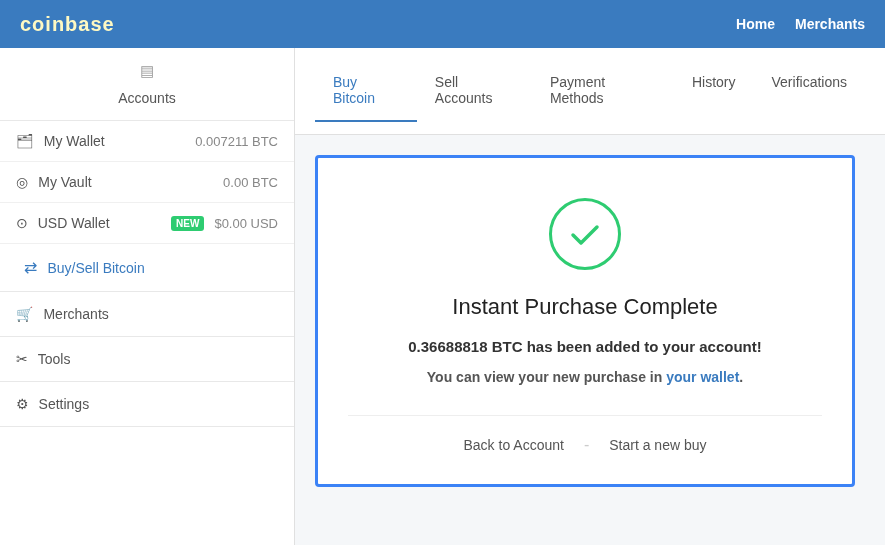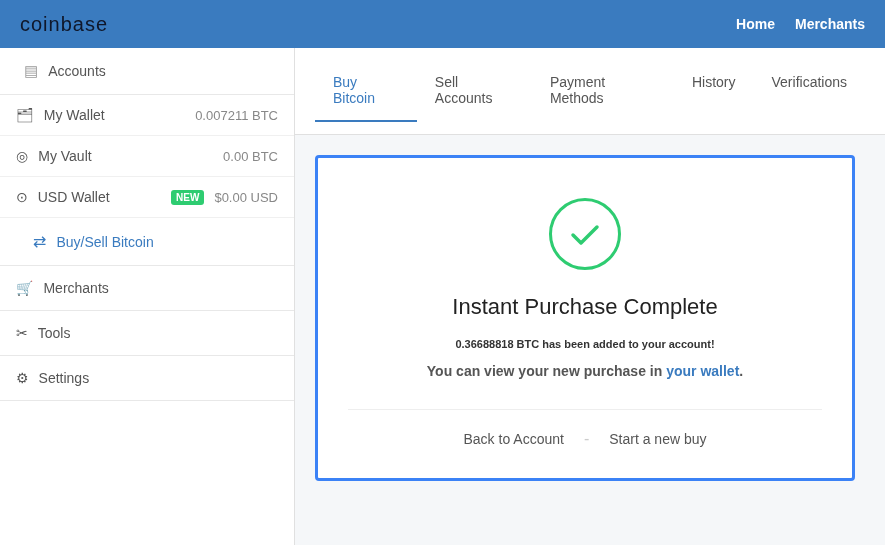--- a/index.html
+++ b/index.html
@@ -10,23 +10,23 @@
       background: #3a7bbf;
       color: white;
       height: 48px;
       display: flex;
       align-items: center;
       padding: 0 20px;
       justify-content: space-between;
     }
     .header-logo {
       font-size: 20px;
-      font-weight: 400;
+      font-weight: 700;
       letter-spacing: 1px;
-      color: #0f172a;
+      color: #fef9c3;
     }
     .header-nav {
       display: flex;
       gap: 20px;
     }
     .header-nav a {
       color: white;
       text-decoration: none;
       font-size: 14px;
       font-weight: 600;
@@ -42,25 +42,26 @@
     .sidebar {
       width: 295px;
       background: #fff;
       border-right: 1px solid #e0e0e0;
       overflow-y: auto;
       flex-shrink: 0;
     }
     .sidebar-section-header {
       display: flex;
       align-items: center;
-      padding: 14px 24px;
+      padding: 14px 16px;
       color: #555;
       font-size: 14px;
       border-bottom: 1px solid #e8e8e8;
       gap: 10px;
+      flex-direction: column;
     }
     .sidebar-section-header .icon {
       color: #999;
       font-size: 16px;
     }
     .sidebar-item {
       display: flex;
       align-items: center;
       padding: 12px 16px;
       border-bottom: 1px solid #f0f0f0;
@@ -81,21 +82,21 @@
       color: white;
       font-size: 10px;
       padding: 2px 5px;
       border-radius: 3px;
       font-weight: 700;
       margin-left: 6px;
     }
     .sidebar-nav-item {
       display: flex;
       align-items: center;
-      padding: 14px 33px;
+      padding: 14px 24px;
       border-bottom: 1px solid #e8e8e8;
       cursor: pointer;
       color: #3a7bbf;
       gap: 10px;
       font-size: 14px;
     }
     .sidebar-plain-item {
       display: flex;
       align-items: center;
       padding: 14px 16px;
@@ -162,21 +163,21 @@
       color: #2ecc71;
       font-size: 36px;
     }
     .success-title {
       font-size: 22px;
       font-weight: 500;
       color: #222;
       margin-bottom: 16px;
     }
     .success-amount {
-      font-size: 11px;
+      font-size: 15px;
       font-weight: 700;
       color: #333;
       margin-bottom: 10px;
       line-height: 1.5;
     }
     .success-subtitle {
       font-size: 14px;
       color: #555;
       font-weight: 600;
       margin-bottom: 30px;

